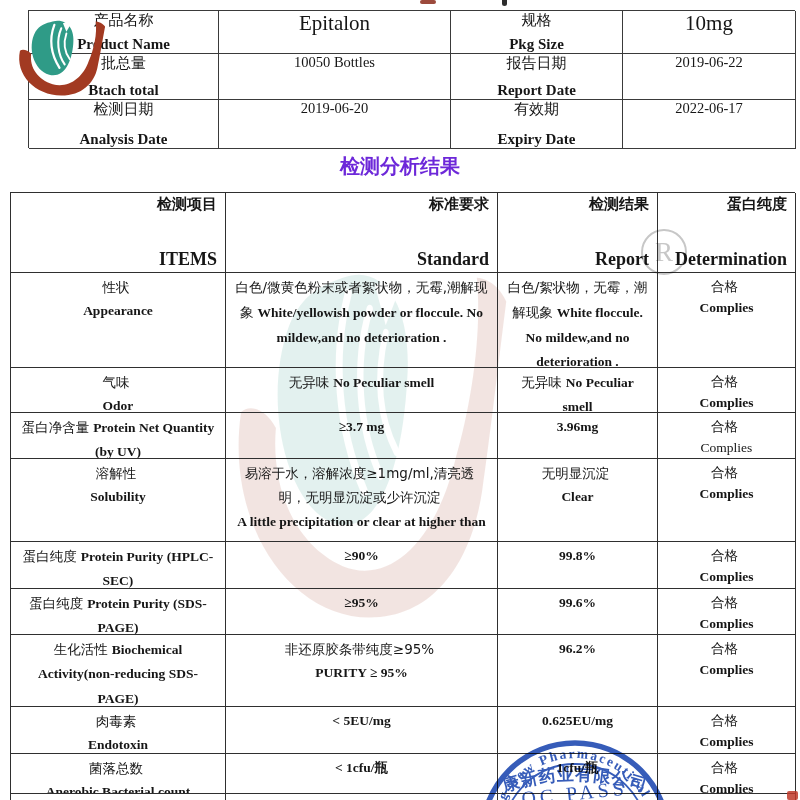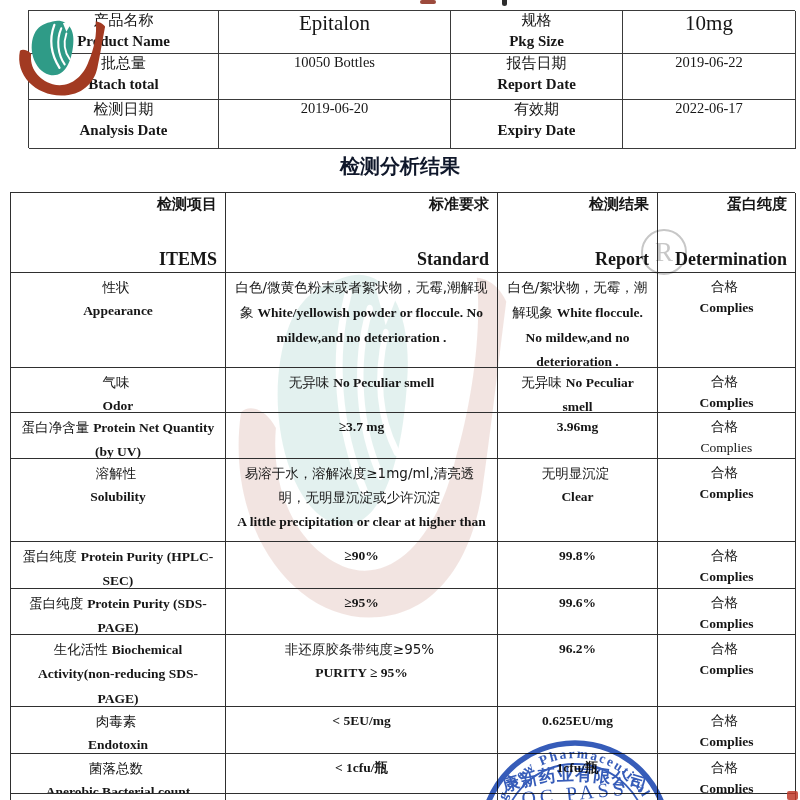--- a/index.html
+++ b/index.html
@@ -8,30 +8,30 @@
          font-family:"Liberation Serif", serif; }
   .zh { font-family:"DejaVu Sans","Liberation Sans",sans-serif; font-weight:400; }
   .en { font-family:"Liberation Serif", serif; font-weight:700; }
   .reg { font-weight:400; }
 
   
   .info-table { position:absolute; left:28px; top:10px; width:767px; height:138px;
     display:grid; grid-template-columns:190px 232px 172px 173px; grid-template-rows:43px 46px 49px;
     border-top:1.5px solid #3a3a3a; border-left:1.5px solid #3a3a3a; z-index:3; }
   .cell { border-right:1.5px solid #3a3a3a; border-bottom:1.5px solid #3a3a3a;
-    display:flex; flex-direction:column; align-items:center; justify-content:flex-start;
+    display:flex; flex-direction:column; align-items:center; justify-content:space-between;
     text-align:center; overflow:hidden; }
   .ilabel .zh { font-size:15px; }
   .ilabel .en { font-size:15px; margin-top:3px; }
   .ivalue { font-size:14.5px; }
   .ivalue.big { font-size:21px; }
 
   
   .section-title { position:absolute; left:0; top:153px; width:100%; text-align:center;
-    font-family:"DejaVu Sans","Liberation Sans",sans-serif; font-weight:700; font-size:20px; color:#0f172a; z-index:3; }
+    font-family:"DejaVu Sans","Liberation Sans",sans-serif; font-weight:700; font-size:20px; color:#6d28d9; z-index:3; }
 
   
   .results-table { position:absolute; left:10px; top:192px; width:785px; height:610px;
     display:grid; grid-template-columns:215px 272px 160px 138px;
     grid-template-rows:80px 95px 45px 46px 83px 47px 46px 72px 47px 40px 9px;
     border-top:1.5px solid #2f2f2f; border-left:1.5px solid #2f2f2f; z-index:3; }
   .results-table .cell { border-right:1.5px solid #2f2f2f; border-bottom:1.5px solid #2f2f2f; padding:2px 8px; }
   .hcell { padding:14px 4px; justify-content:space-between;align-items:flex-end; }
   .hcell .zh { font-size:15px; font-weight:700; }
   .hcell .en { font-size:18px; }

